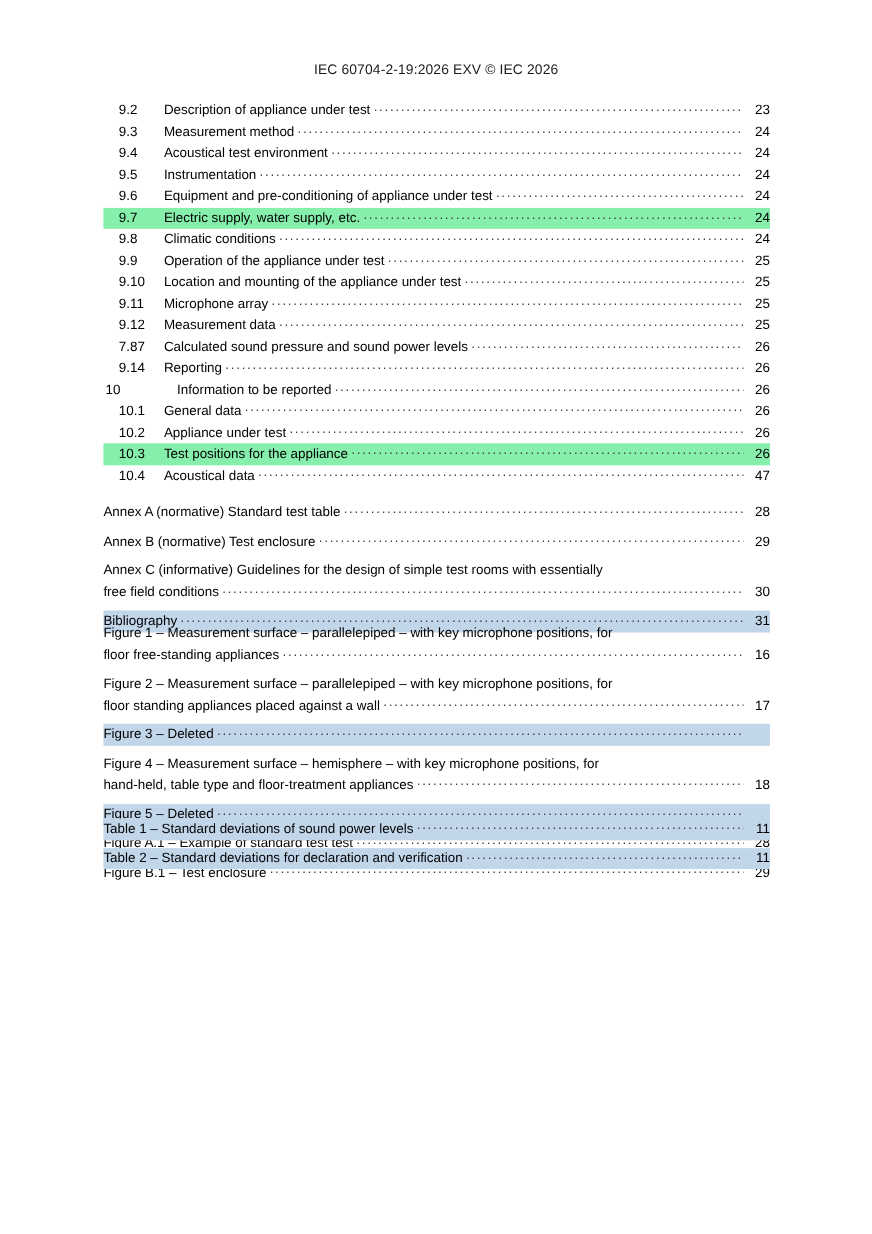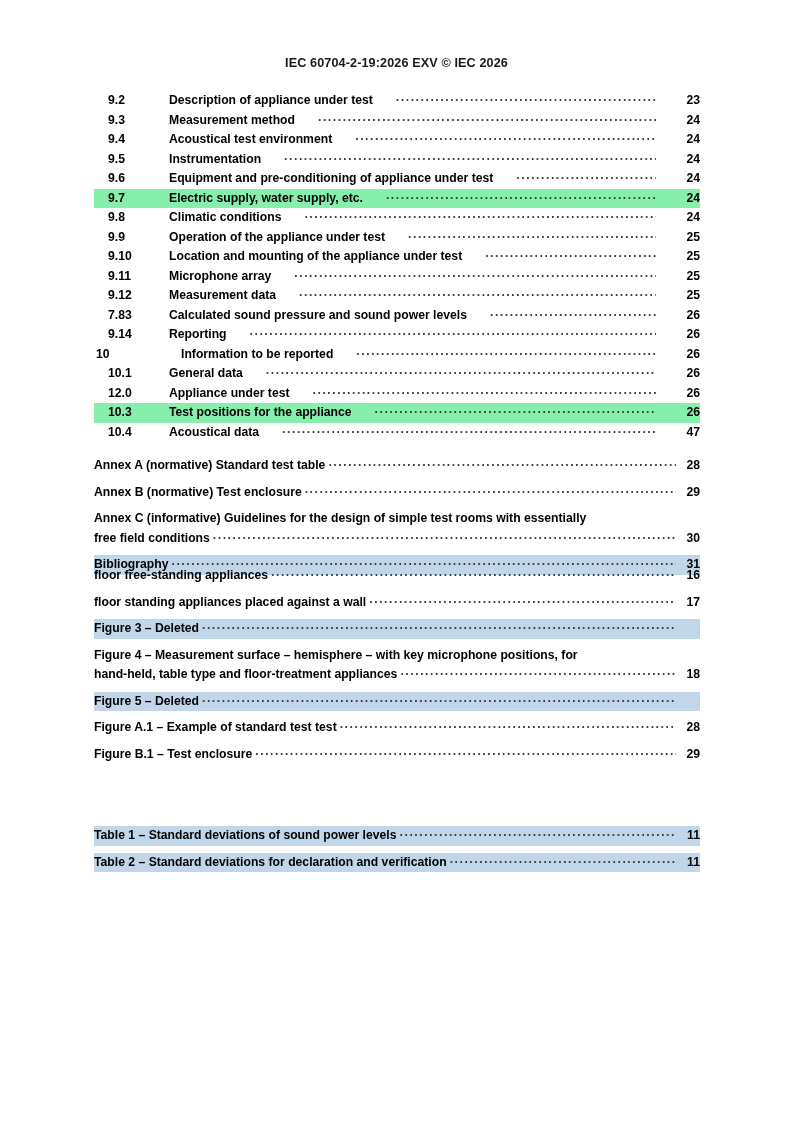--- a/index.html
+++ b/index.html
@@ -12,21 +12,20 @@
     font-family: "Liberation Sans", sans-serif;
     color: #000000;
   }
   .page {
     position: relative;
     width: 793px;
     height: 960px;
     background: #ffffff;
     overflow: hidden;
     box-sizing: border-box;
-    font-weight: bold;
   }
 
   
   .running-header {
     position: absolute;
     top: 56px;
     left: 0;
     width: 793px;
     text-align: center;
     font-size: 12.6px;
@@ -43,21 +42,20 @@
   }
 
   .toc-row {
     position: relative;
     display: flex;
     align-items: baseline;
     font-size: 12.2px;
     line-height: 19.5px;
     color: #000000;
     white-space: nowrap;
-    gap: 20px;
   }
   .toc-row.hl {
     background: #86efac;
   }
 
   
   .toc-row .num-col {
     flex: 0 0 auto;
     width: 55px;
     padding-left: 14px;
@@ -129,21 +127,21 @@
   .spacer-sm { height: 7px; }
   .spacer-md { height: 14px; }
 
   
   .group {
     position: absolute;
     left: 94px;
     width: 606px;
   }
   #figures-group { top: 566px; }
-  #tables-group  { top: 826px; }
+  #tables-group  { top: 744px; }
 
   
   .footer-pageno {
     position: absolute;
     top: 1046px;
     left: 0;
     width: 793px;
     text-align: center;
     font-size: 11.6px;
     color: #000;
@@ -218,21 +216,21 @@
           <span class="leader">................................................................................................................................................................</span>
           <span class="pageno">25</span>
         </div>
         <div class="toc-row level2">
           <span class="num-col">9.12</span>
           <span class="title">Measurement data</span>
           <span class="leader">................................................................................................................................................................</span>
           <span class="pageno">25</span>
         </div>
         <div class="toc-row level2">
-          <span class="num-col">7.83</span>
+          <span class="num-col">7.87</span>
           <span class="title">Calculated sound pressure and sound power levels</span>
           <span class="leader">................................................................................................................................................................</span>
           <span class="pageno">26</span>
         </div>
         <div class="toc-row level2">
           <span class="num-col">9.14</span>
           <span class="title">Reporting</span>
           <span class="leader">................................................................................................................................................................</span>
           <span class="pageno">26</span>
         </div>
@@ -242,21 +240,21 @@
           <span class="leader">................................................................................................................................................................</span>
           <span class="pageno">26</span>
         </div>
         <div class="toc-row level2">
           <span class="num-col">10.1</span>
           <span class="title">General data</span>
           <span class="leader">................................................................................................................................................................</span>
           <span class="pageno">26</span>
         </div>
         <div class="toc-row level2">
-          <span class="num-col">12.0</span>
+          <span class="num-col">10.2</span>
           <span class="title">Appliance under test</span>
           <span class="leader">................................................................................................................................................................</span>
           <span class="pageno">26</span>
         </div>
         <div class="toc-row level2 hl">
           <span class="num-col">10.3</span>
           <span class="title">Test positions for the appliance</span>
           <span class="leader">................................................................................................................................................................</span>
           <span class="pageno">26</span>
         </div>
@@ -302,28 +300,34 @@
             <span class="leader">..............................................................................................................................................................................................</span>
             <span class="pageno">31</span>
           </div>
         </div>
         <div class="spacer-sm"></div>
       </div>
   </div>
 
   <div class="group" id="figures-group">
       <div class="toc-block">
+        <div class="blk-line plain">
+          <span class="txt">Figure 1 – Measurement surface – parallelepiped – with key microphone positions, for</span>
+        </div>
         <div class="blk-line">
           <span class="txt">floor free-standing appliances</span>
           <span class="leader">..............................................................................................................................................................................................</span>
           <span class="pageno">16</span>
         </div>
       </div>
       <div class="spacer-sm"></div>
       <div class="toc-block">
+        <div class="blk-line plain">
+          <span class="txt">Figure 2 – Measurement surface – parallelepiped – with key microphone positions, for</span>
+        </div>
         <div class="blk-line">
           <span class="txt">floor standing appliances placed against a wall</span>
           <span class="leader">..............................................................................................................................................................................................</span>
           <span class="pageno">17</span>
         </div>
       </div>
       <div class="spacer-sm"></div>
       <div class="toc-block hl">
         <div class="blk-line">
           <span class="txt">Figure 3 – Deleted </span>

